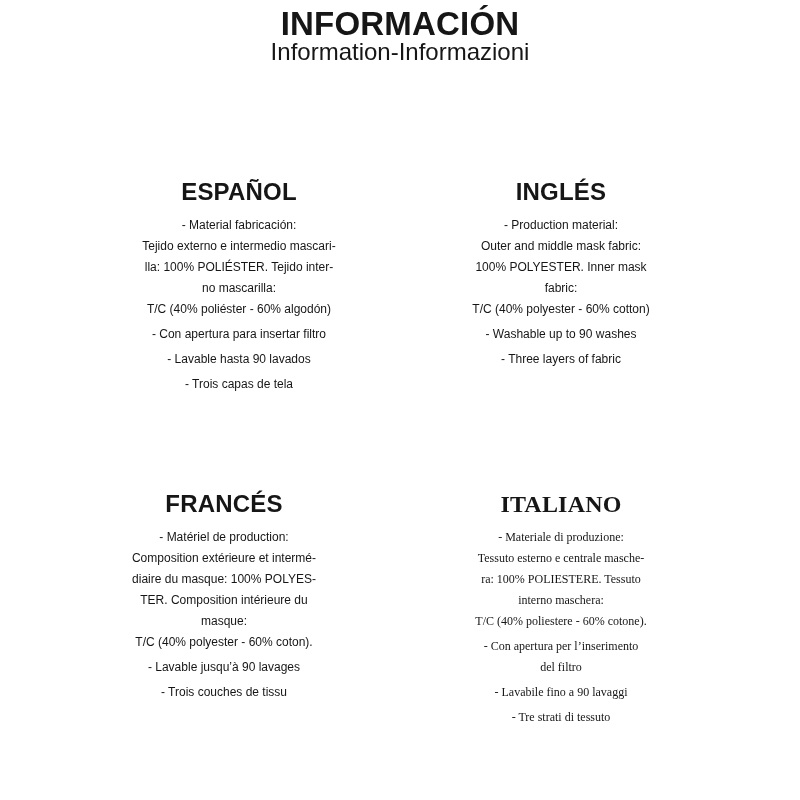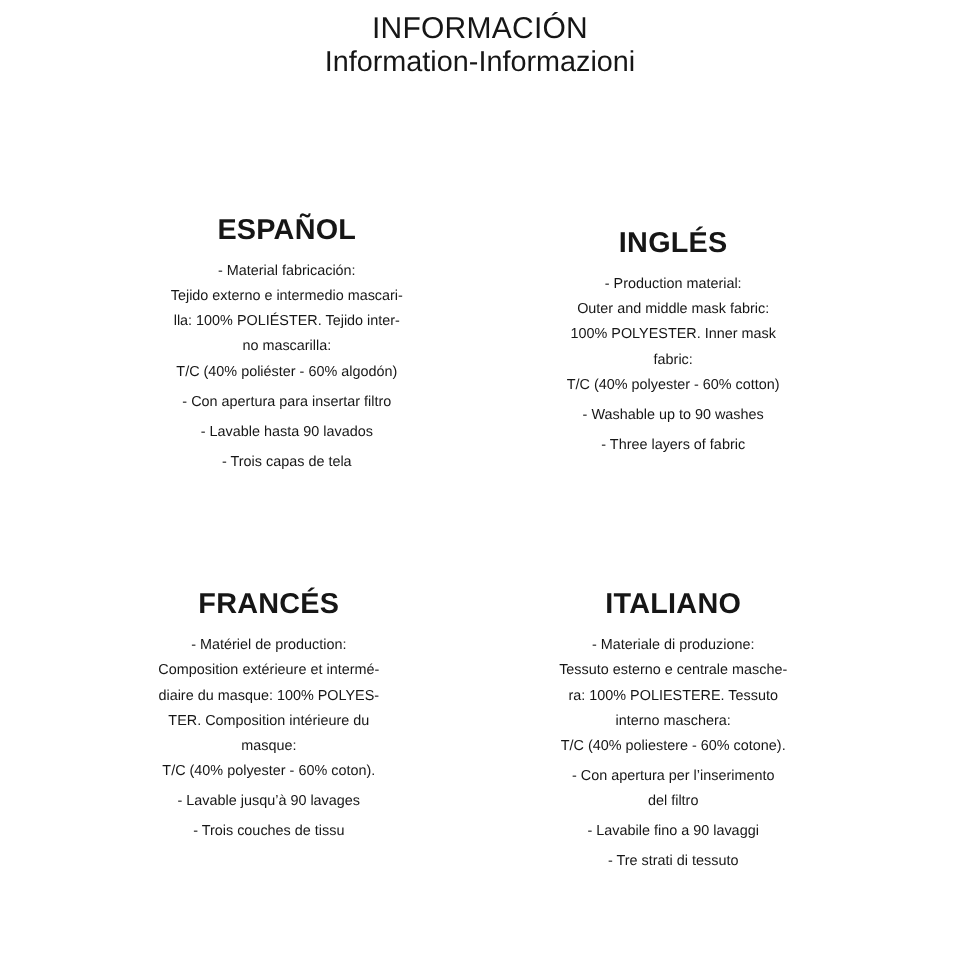--- a/index.html
+++ b/index.html
@@ -18,23 +18,23 @@
   }
   .doc-header {
     position: absolute;
     top: 9px;
     left: 0;
     width: 100%;
     text-align: center;
   }
   .doc-title {
     margin: 0;
-    font-size: 25px;
+    font-size: 33px;
     line-height: 30px;
-    font-weight: normal;
+    font-weight: bold;
     letter-spacing: 0.2px;
   }
   .doc-subtitle {
     font-size: 24px;
     line-height: 26px;
     font-weight: normal;
   }
   .lang-section {
     position: absolute;
     width: 324px;
@@ -48,23 +48,23 @@
     letter-spacing: 0.2px;
   }
   .lang-section p {
     margin: 0 0 4px 0;
     font-size: 12px;
     line-height: 21px;
     white-space: pre-line; 
   }
   .lang-section p:last-child { margin-bottom: 0; }
   .sec-espanol  { left: 77px;  top: 180px; }
-  .sec-ingles   { left: 399px; top: 180px; margin-top: 11px; }
+  .sec-ingles   { left: 399px; top: 180px; }
   .sec-frances  { left: 62px;  top: 492px; }
-  .sec-italiano { left: 399px; top: 492px; }
+  .sec-italiano { left: 399px; top: 492px; font-family: Liberation Serif, serif; }
 </style>
 </head>
 <body>
 
 <div class="page">
   <header class="doc-header">
     <h1 class="doc-title">INFORMACIÓN</h1>
     <div class="doc-subtitle">Information-Informazioni</div>
   </header>
   <div id="sections-root">

